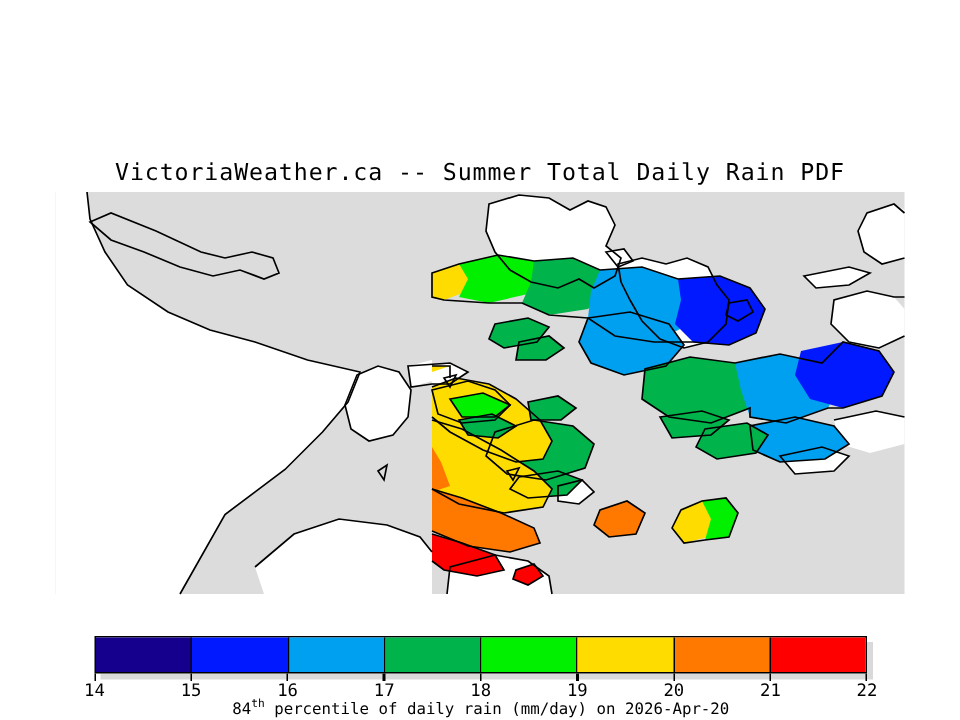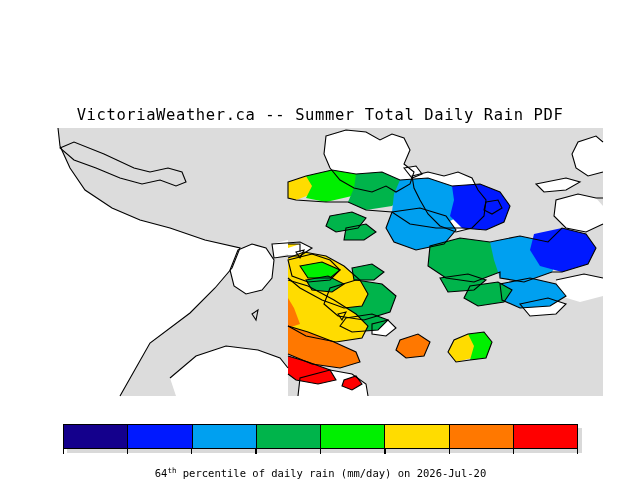--- a/index.html
+++ b/index.html
@@ -372,18 +372,29 @@
         <div class="cb-tick" style="left: 0px;"></div>
         <div class="cb-tick" style="left: 63.675px;"></div>
         <div class="cb-tick" style="left: 128.05px;"></div>
         <div class="cb-tick" style="left: 192.425px;"></div>
         <div class="cb-tick" style="left: 256.8px;"></div>
         <div class="cb-tick" style="left: 321.175px;"></div>
         <div class="cb-tick" style="left: 385.55px;"></div>
         <div class="cb-tick" style="left: 449.925px;"></div>
         <div class="cb-tick" style="left: 513.6px;"></div>
       </div>
+    <div id="cb-labels">
+        <div class="cb-label" style="left: 0px;">14</div>
+        <div class="cb-label" style="left: 64.375px;">15</div>
+        <div class="cb-label" style="left: 128.75px;">16</div>
+        <div class="cb-label" style="left: 193.125px;">17</div>
+        <div class="cb-label" style="left: 257.5px;">18</div>
+        <div class="cb-label" style="left: 321.875px;">19</div>
+        <div class="cb-label" style="left: 386.25px;">20</div>
+        <div class="cb-label" style="left: 450.625px;">21</div>
+        <div class="cb-label" style="left: 515px;">22</div>
+      </div>
     <div id="cb-caption">
-      <span>64</span><sup>th</sup><span> percentile of daily rain (mm/day) on 2026-Jul-20</span>
+      <span>84</span><sup>th</sup><span> percentile of daily rain (mm/day) on 2026-Apr-20</span>
     </div>
   </div>
 
 </div>
 
 </body></html>

